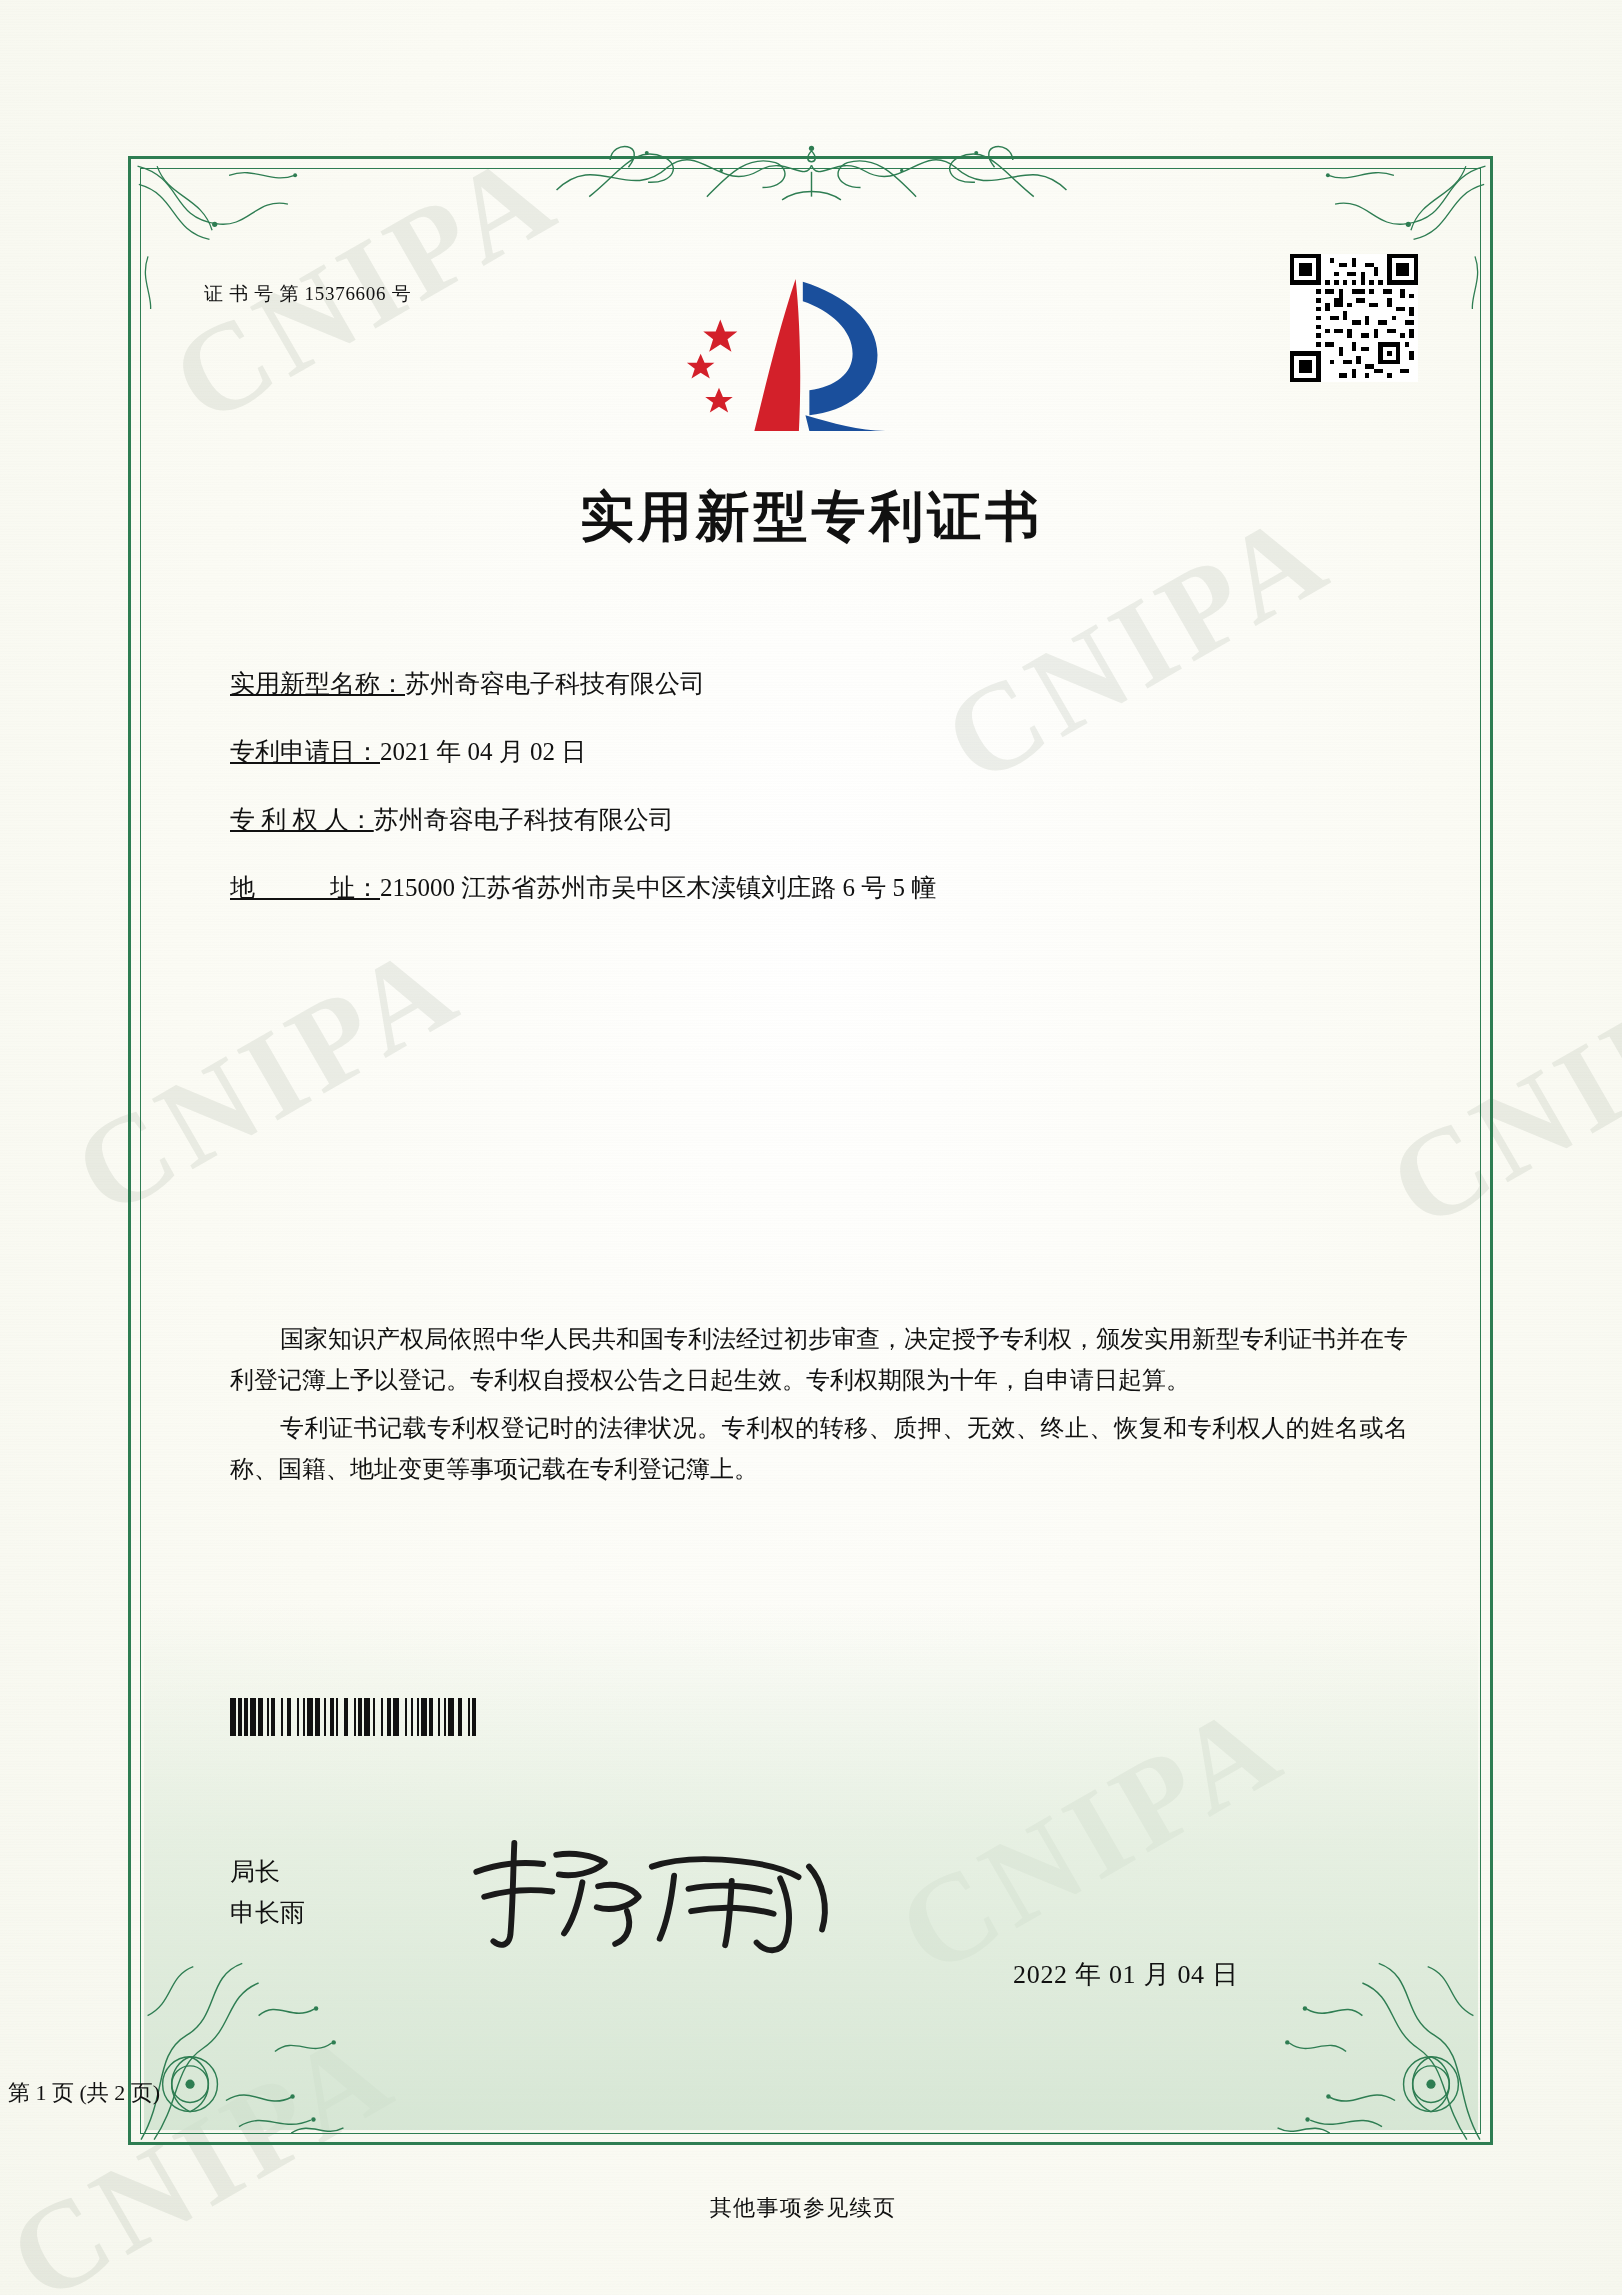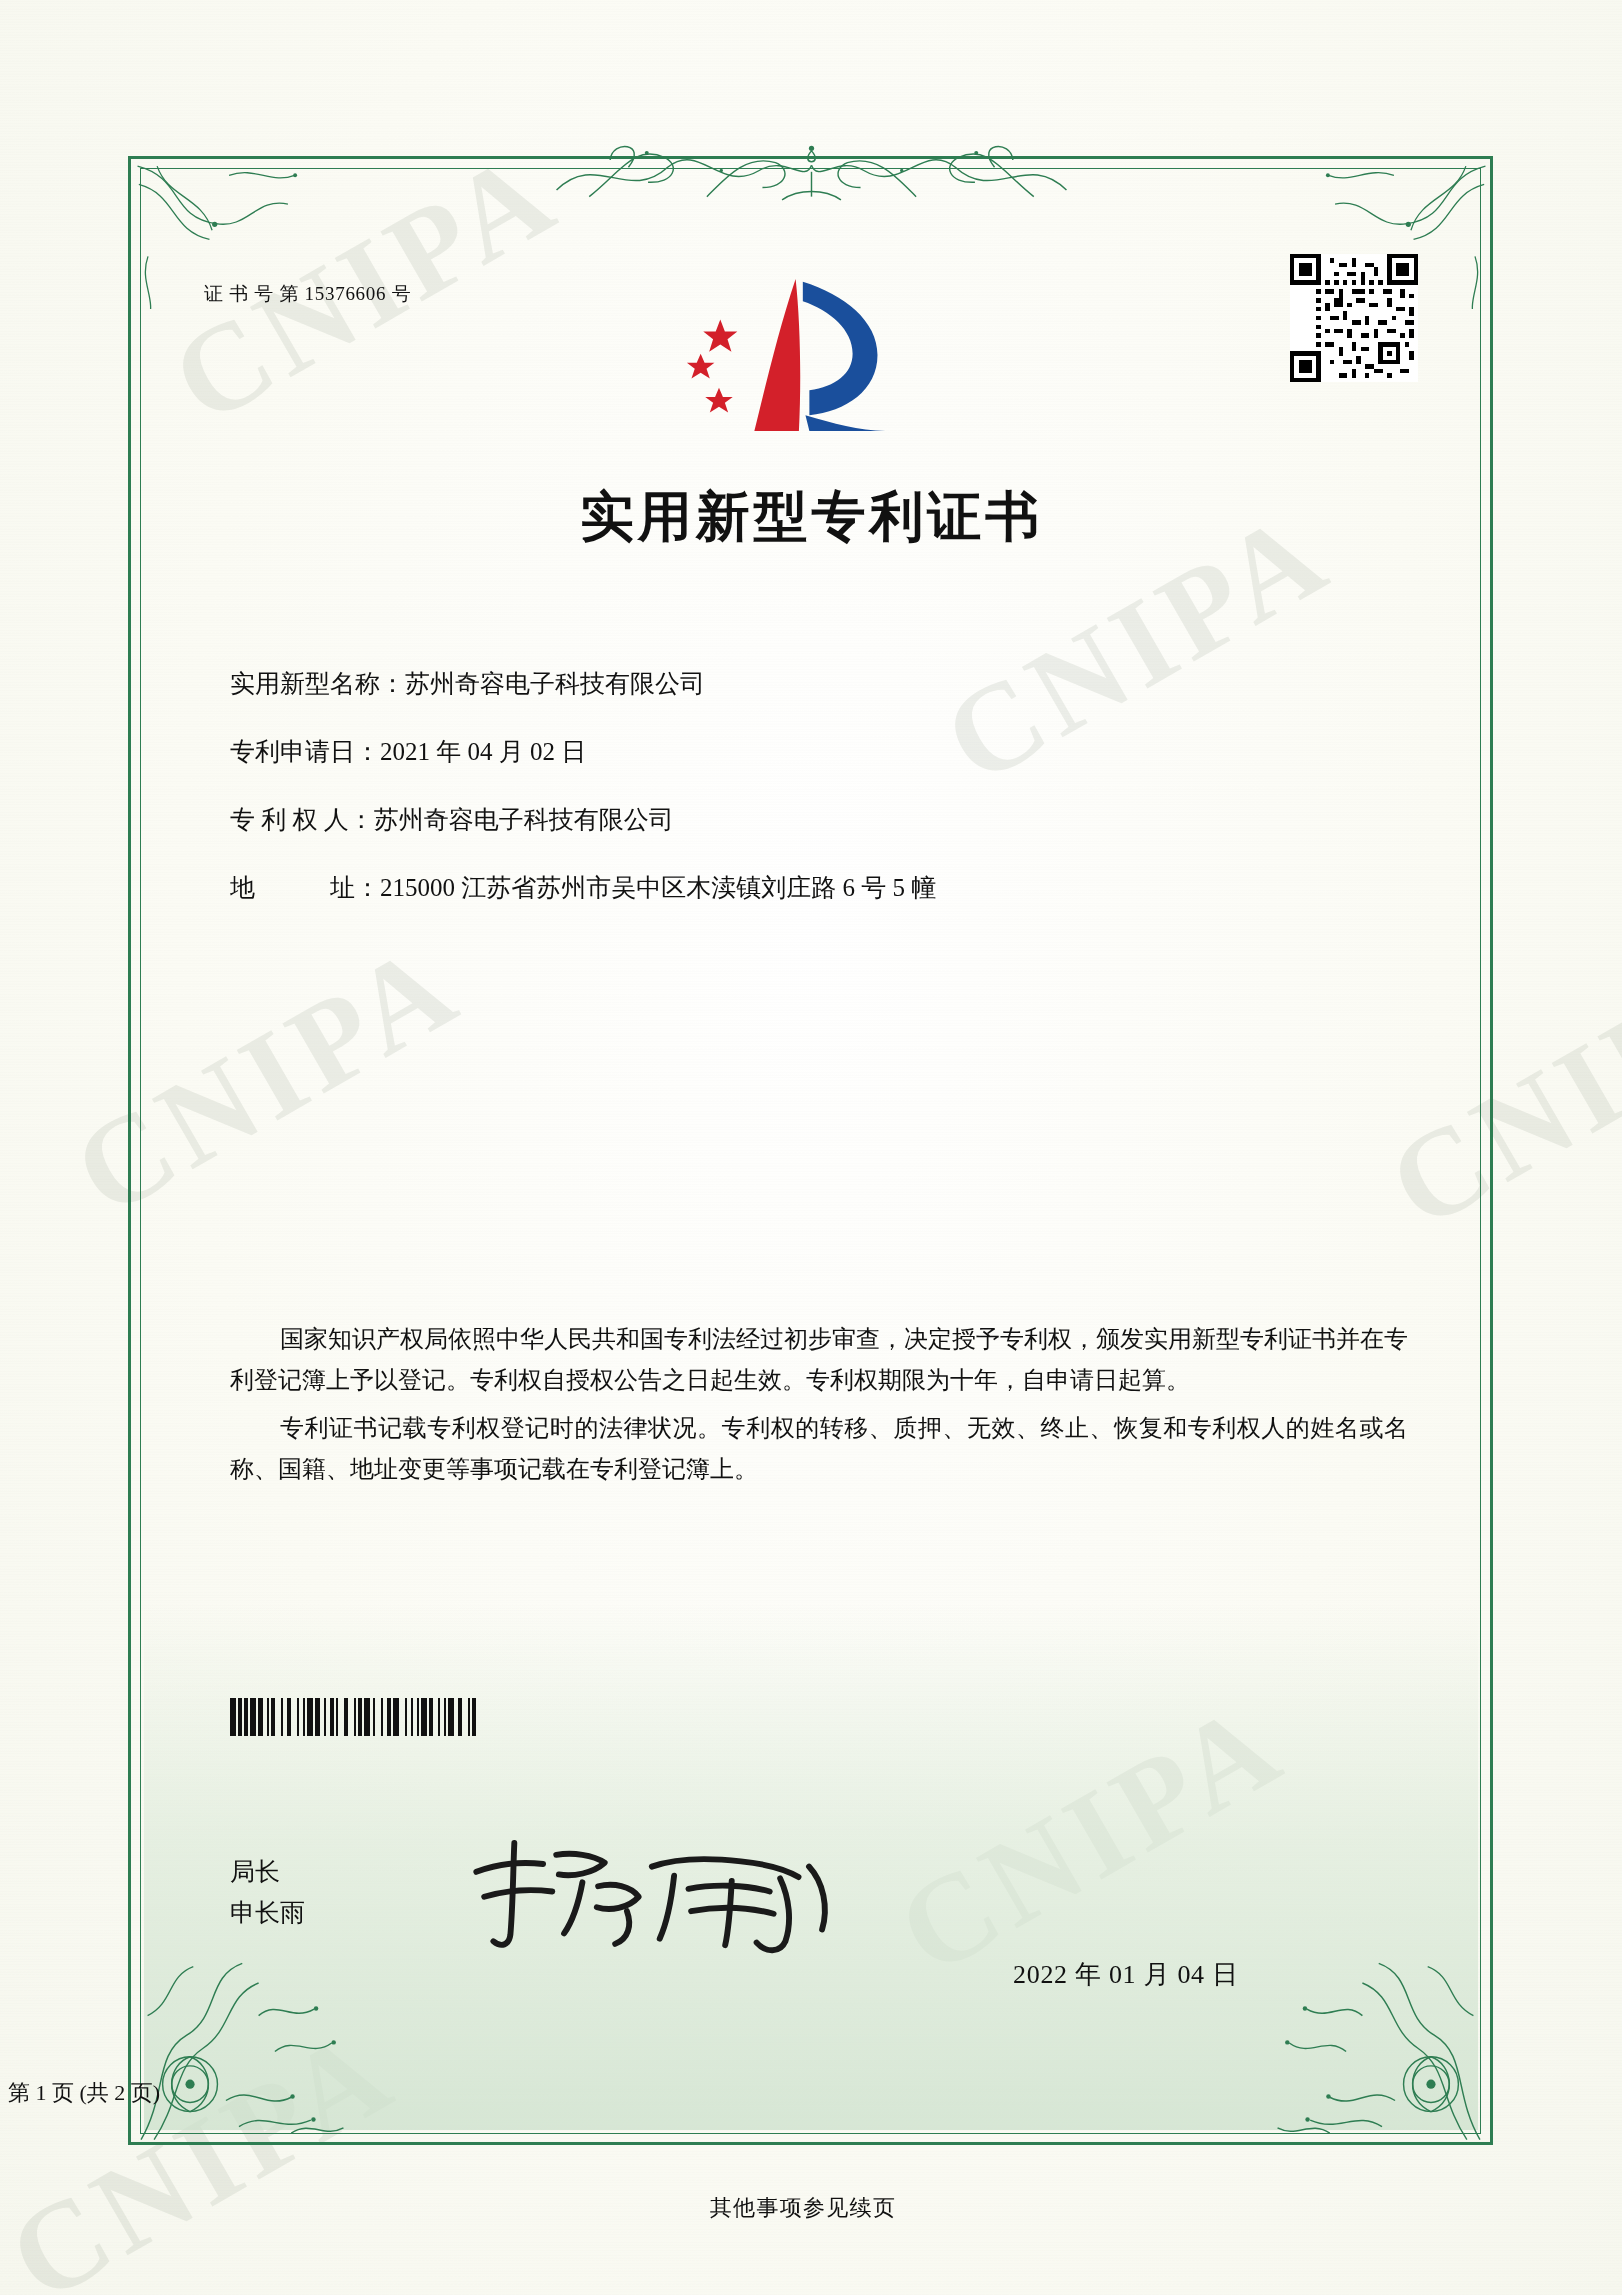--- a/index.html
+++ b/index.html
@@ -120,20 +120,21 @@
   .field-row {
     display: flex;
     align-items: baseline;
     margin-bottom: 35px;
     font-size: 25px;
     color: #111;
   }
   .field-label {
     flex: 0 0 auto;
     white-space: pre;
+    text-decoration: underline;
   }
   .field-value {
     flex: 0 1 auto;
     white-space: pre;
   }
   .pub-row {
     display: flex;
     align-items: baseline;
     font-size: 25px;
     color: #111;

